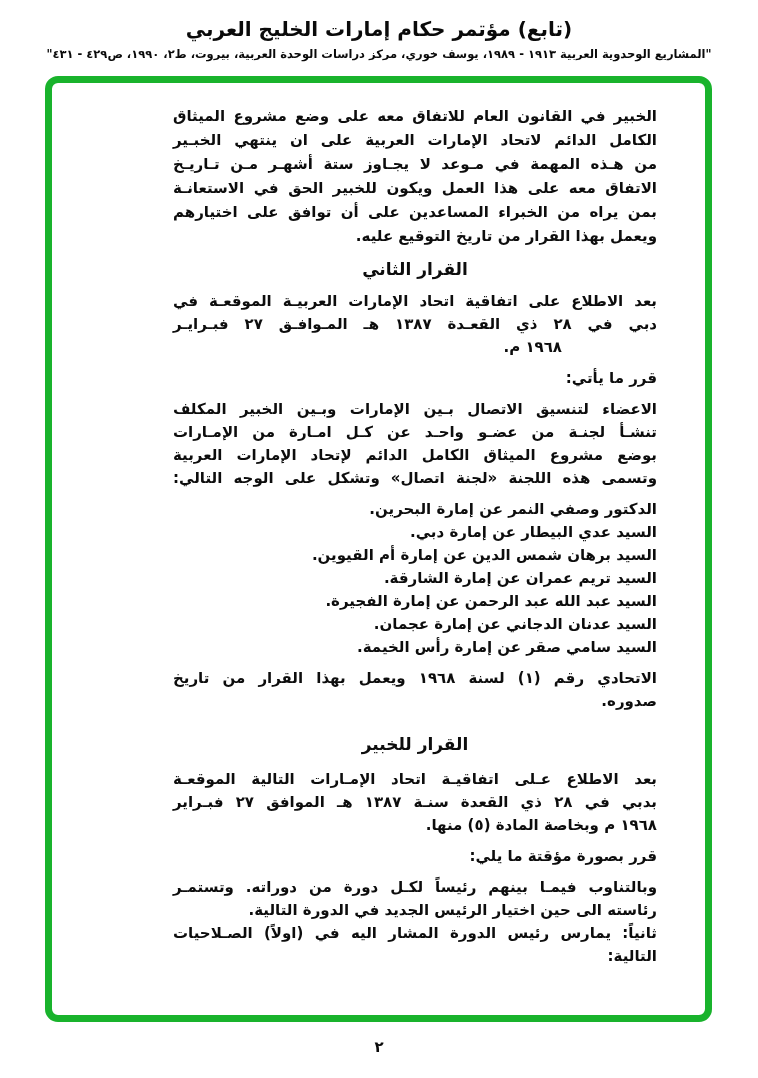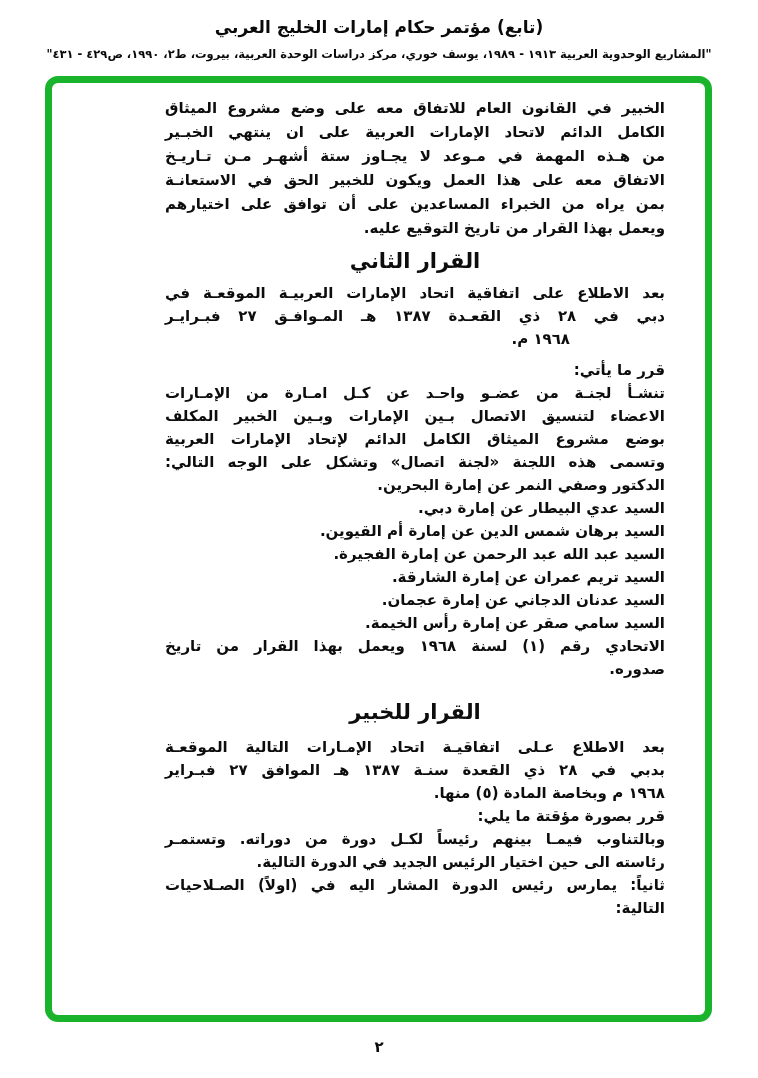--- a/index.html
+++ b/index.html
@@ -15,21 +15,21 @@
     background: #ffffff;
     overflow: hidden;
     color: #0b0b0b;
   }
   .hdr-title {
     position: absolute;
     top: 17px; left: 0; right: 0;
     text-align: center;
     direction: rtl;
     font-weight: bold;
-    font-size: 17px;
+    font-size: 20px;
     color: #0a0a0a;
   }
   .hdr-src {
     position: absolute;
     top: 47px; left: 0; right: 0;
     text-align: center;
     direction: rtl;
     font-weight: bold;
     font-size: 11.5px;
     color: #0a0a0a;
@@ -46,35 +46,35 @@
   }
   .doc {
     position: absolute;
     top: 96px; left: 165px;
     width: 500px;
     direction: rtl;
     font-size: 15px;
     font-weight: bold;
     color: #0d0d0d;
   }
-  .block { margin: 0; }
+  .block { margin: 8px; }
   .ln {
     line-height: 23px;
     text-align: right;
     white-space: normal;
   }
   .lh24 .ln { line-height: 24px; }
   .ln.j {
     text-align: justify;
     text-align-last: justify;
   }
   .ln.indent-r { padding-right: 95px; }
   .heading {
     text-align: center;
-    font-size: 21px;
+    font-size: 17px;
     font-weight: bold;
     line-height: 23px;
     margin: 10px 0 9px 0;
   }
   .heading.third { margin: 20px 0 12px 0; }
   .mt-gap { margin-top: 8px; }
   .pagenum {
     position: absolute;
     bottom: 22px; left: 0; right: 0;
     text-align: center;
@@ -110,32 +110,32 @@
       <div class="ln j">بعد الاطلاع على اتفاقية اتحاد الإمارات العربيـة الموقعـة في</div>
       <div class="ln j">دبي في ٢٨ ذي القعـدة ١٣٨٧ هـ المـوافـق ٢٧ فبـرايـر</div>
       <div class="ln indent-r">١٩٦٨ م.</div>
     </div>
 
     <div class="block">
       <div class="ln mt-gap">قرر ما يأتي:</div>
     </div>
 
     <div class="block">
+      <div class="ln j">الاعضاء لتنسيق الاتصال بـين الإمارات وبـين الخبير المكلف</div>
       <div class="ln j">تنشـأ لجنـة من عضـو واحـد عن كـل امـارة من الإمـارات</div>
-      <div class="ln j">الاعضاء لتنسيق الاتصال بـين الإمارات وبـين الخبير المكلف</div>
       <div class="ln j">بوضع مشروع الميثاق الكامل الدائم لإتحاد الإمارات العربية</div>
       <div class="ln j">وتسمى هذه اللجنة «لجنة اتصال» وتشكل على الوجه التالي:</div>
     </div>
 
     <div class="block">
       <div class="ln">الدكتور وصفي النمر عن إمارة البحرين.</div>
       <div class="ln">السيد عدي البيطار عن إمارة دبي.</div>
       <div class="ln">السيد برهان شمس الدين عن إمارة أم القيوين.</div>
+      <div class="ln">السيد تريم عمران عن إمارة الشارقة.</div>
       <div class="ln">السيد عبد الله عبد الرحمن عن إمارة الفجيرة.</div>
-      <div class="ln">السيد تريم عمران عن إمارة الشارقة.</div>
       <div class="ln">السيد عدنان الدجاني عن إمارة عجمان.</div>
       <div class="ln">السيد سامي صقر عن إمارة رأس الخيمة.</div>
     </div>
 
     <div class="block">
       <div class="ln j">الاتحادي رقم (١) لسنة ١٩٦٨ ويعمل بهذا القرار من تاريخ</div>
       <div class="ln">صدوره.</div>
     </div>
 
     <div class="heading third">القرار للخبير</div>

